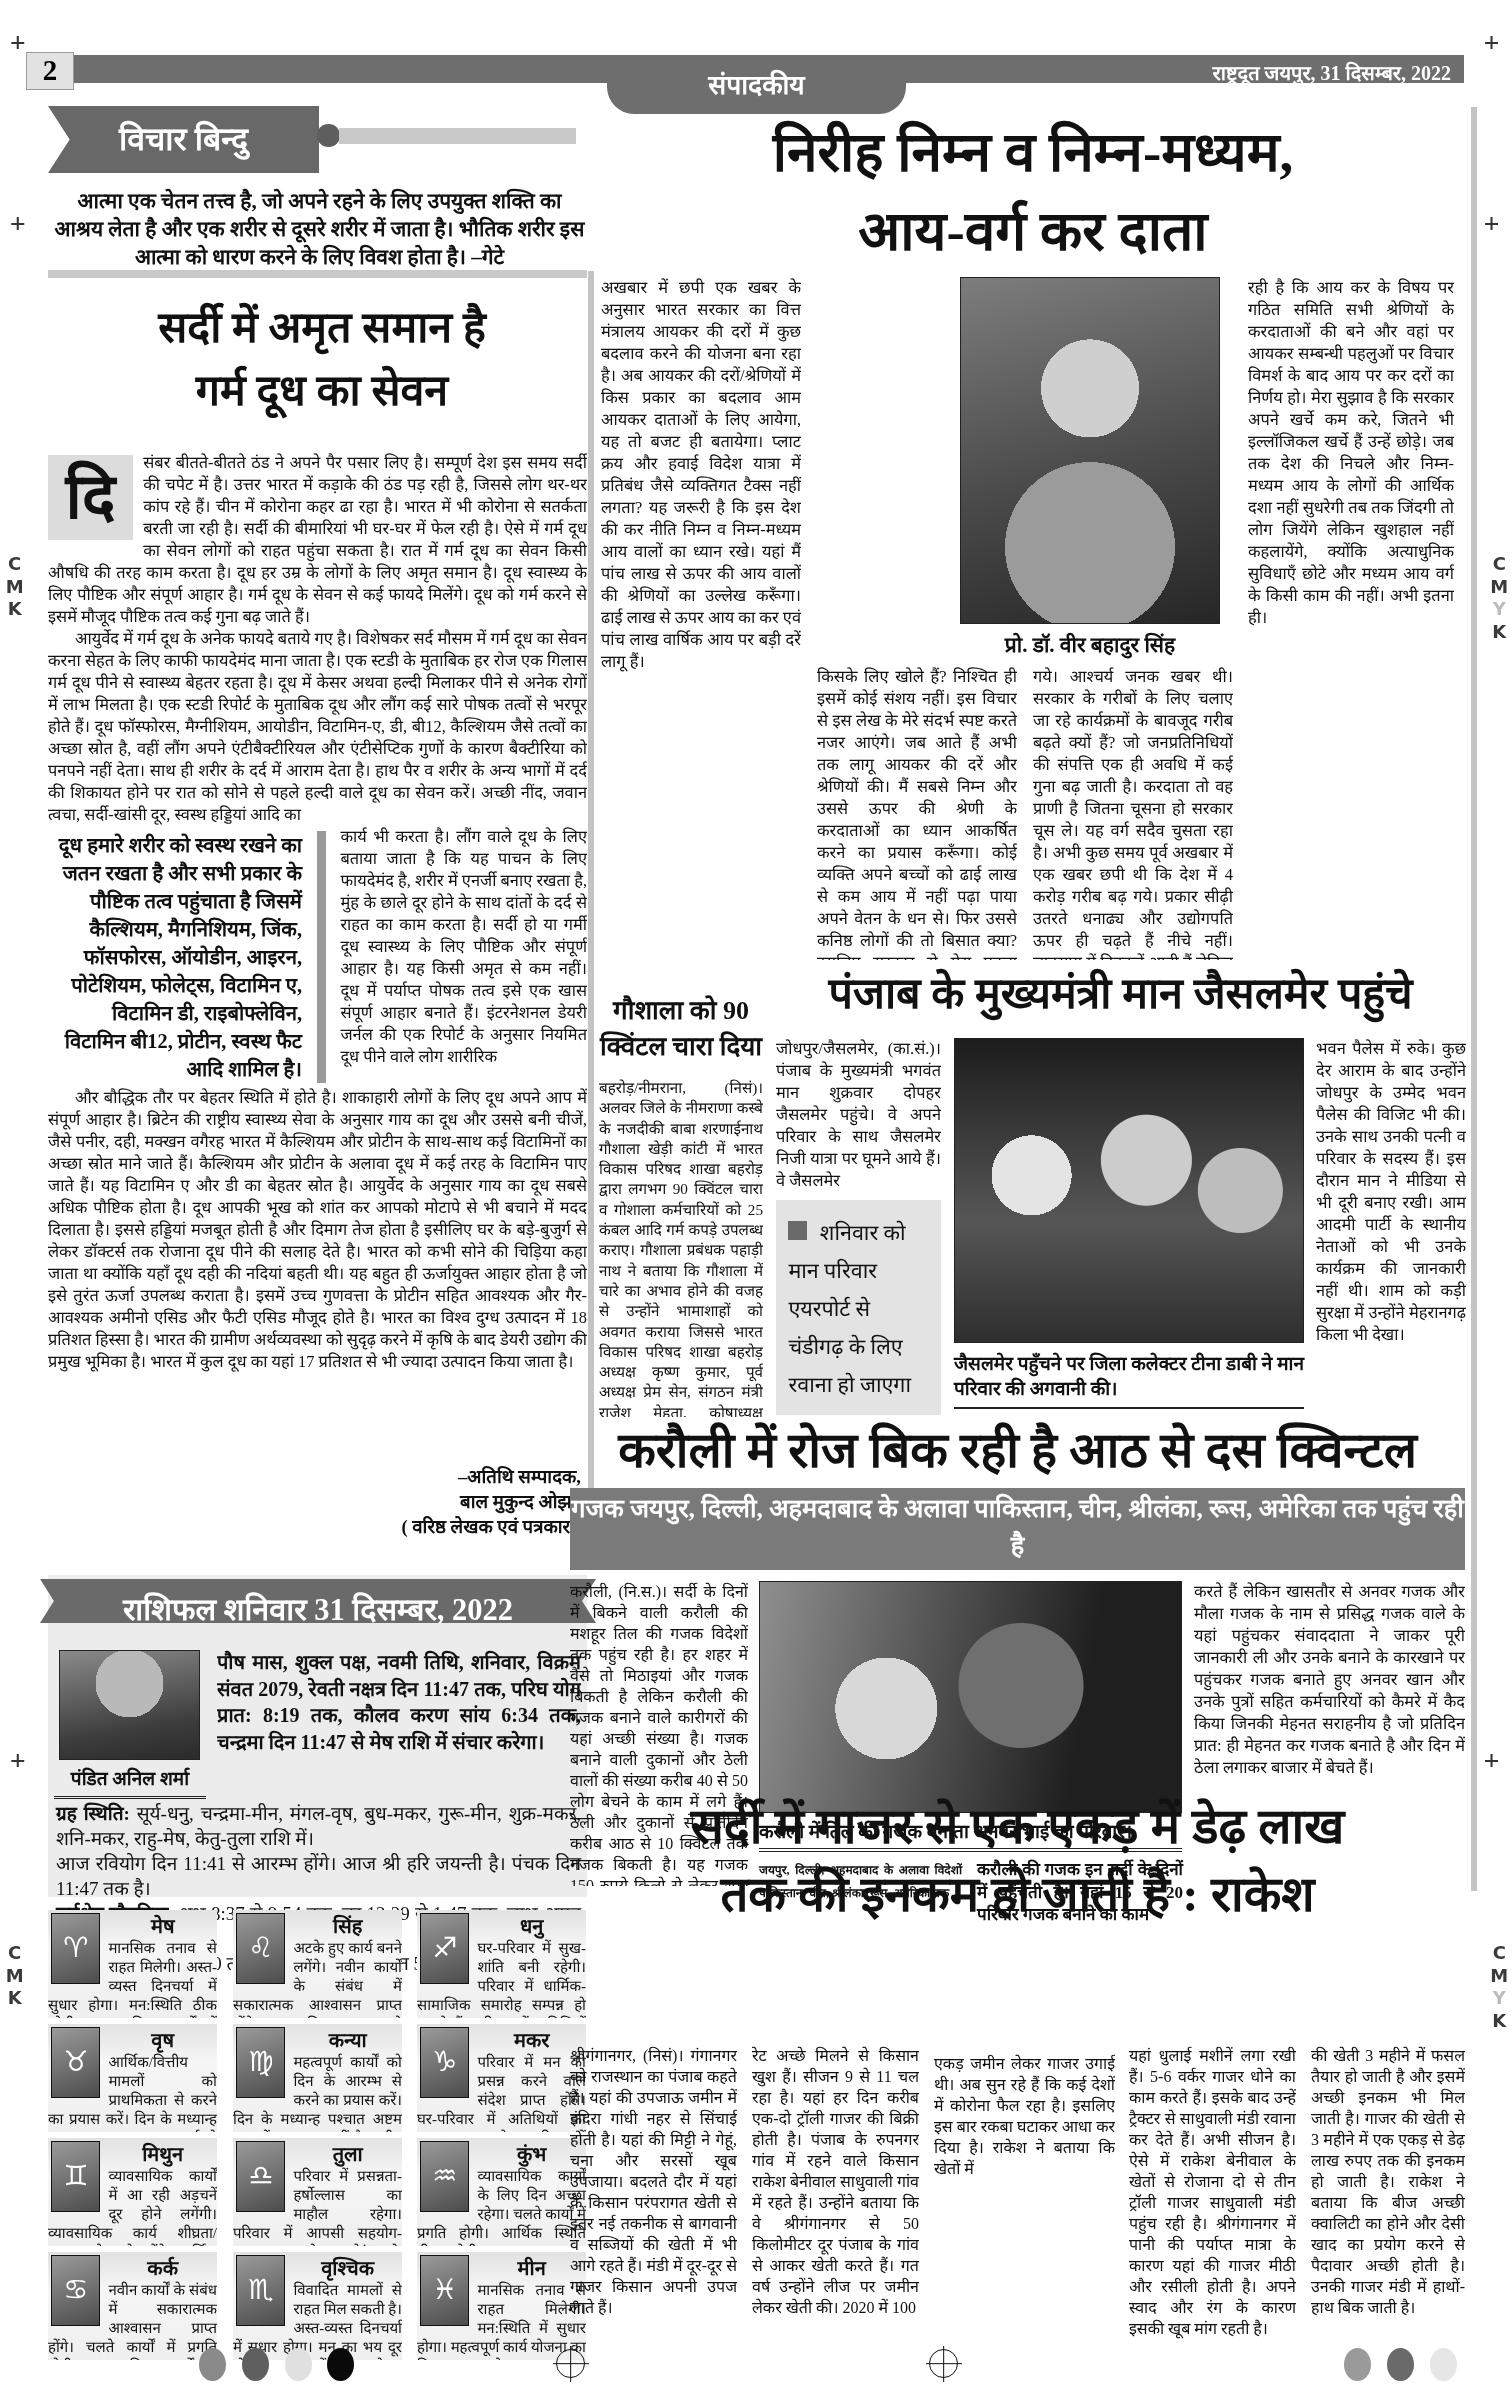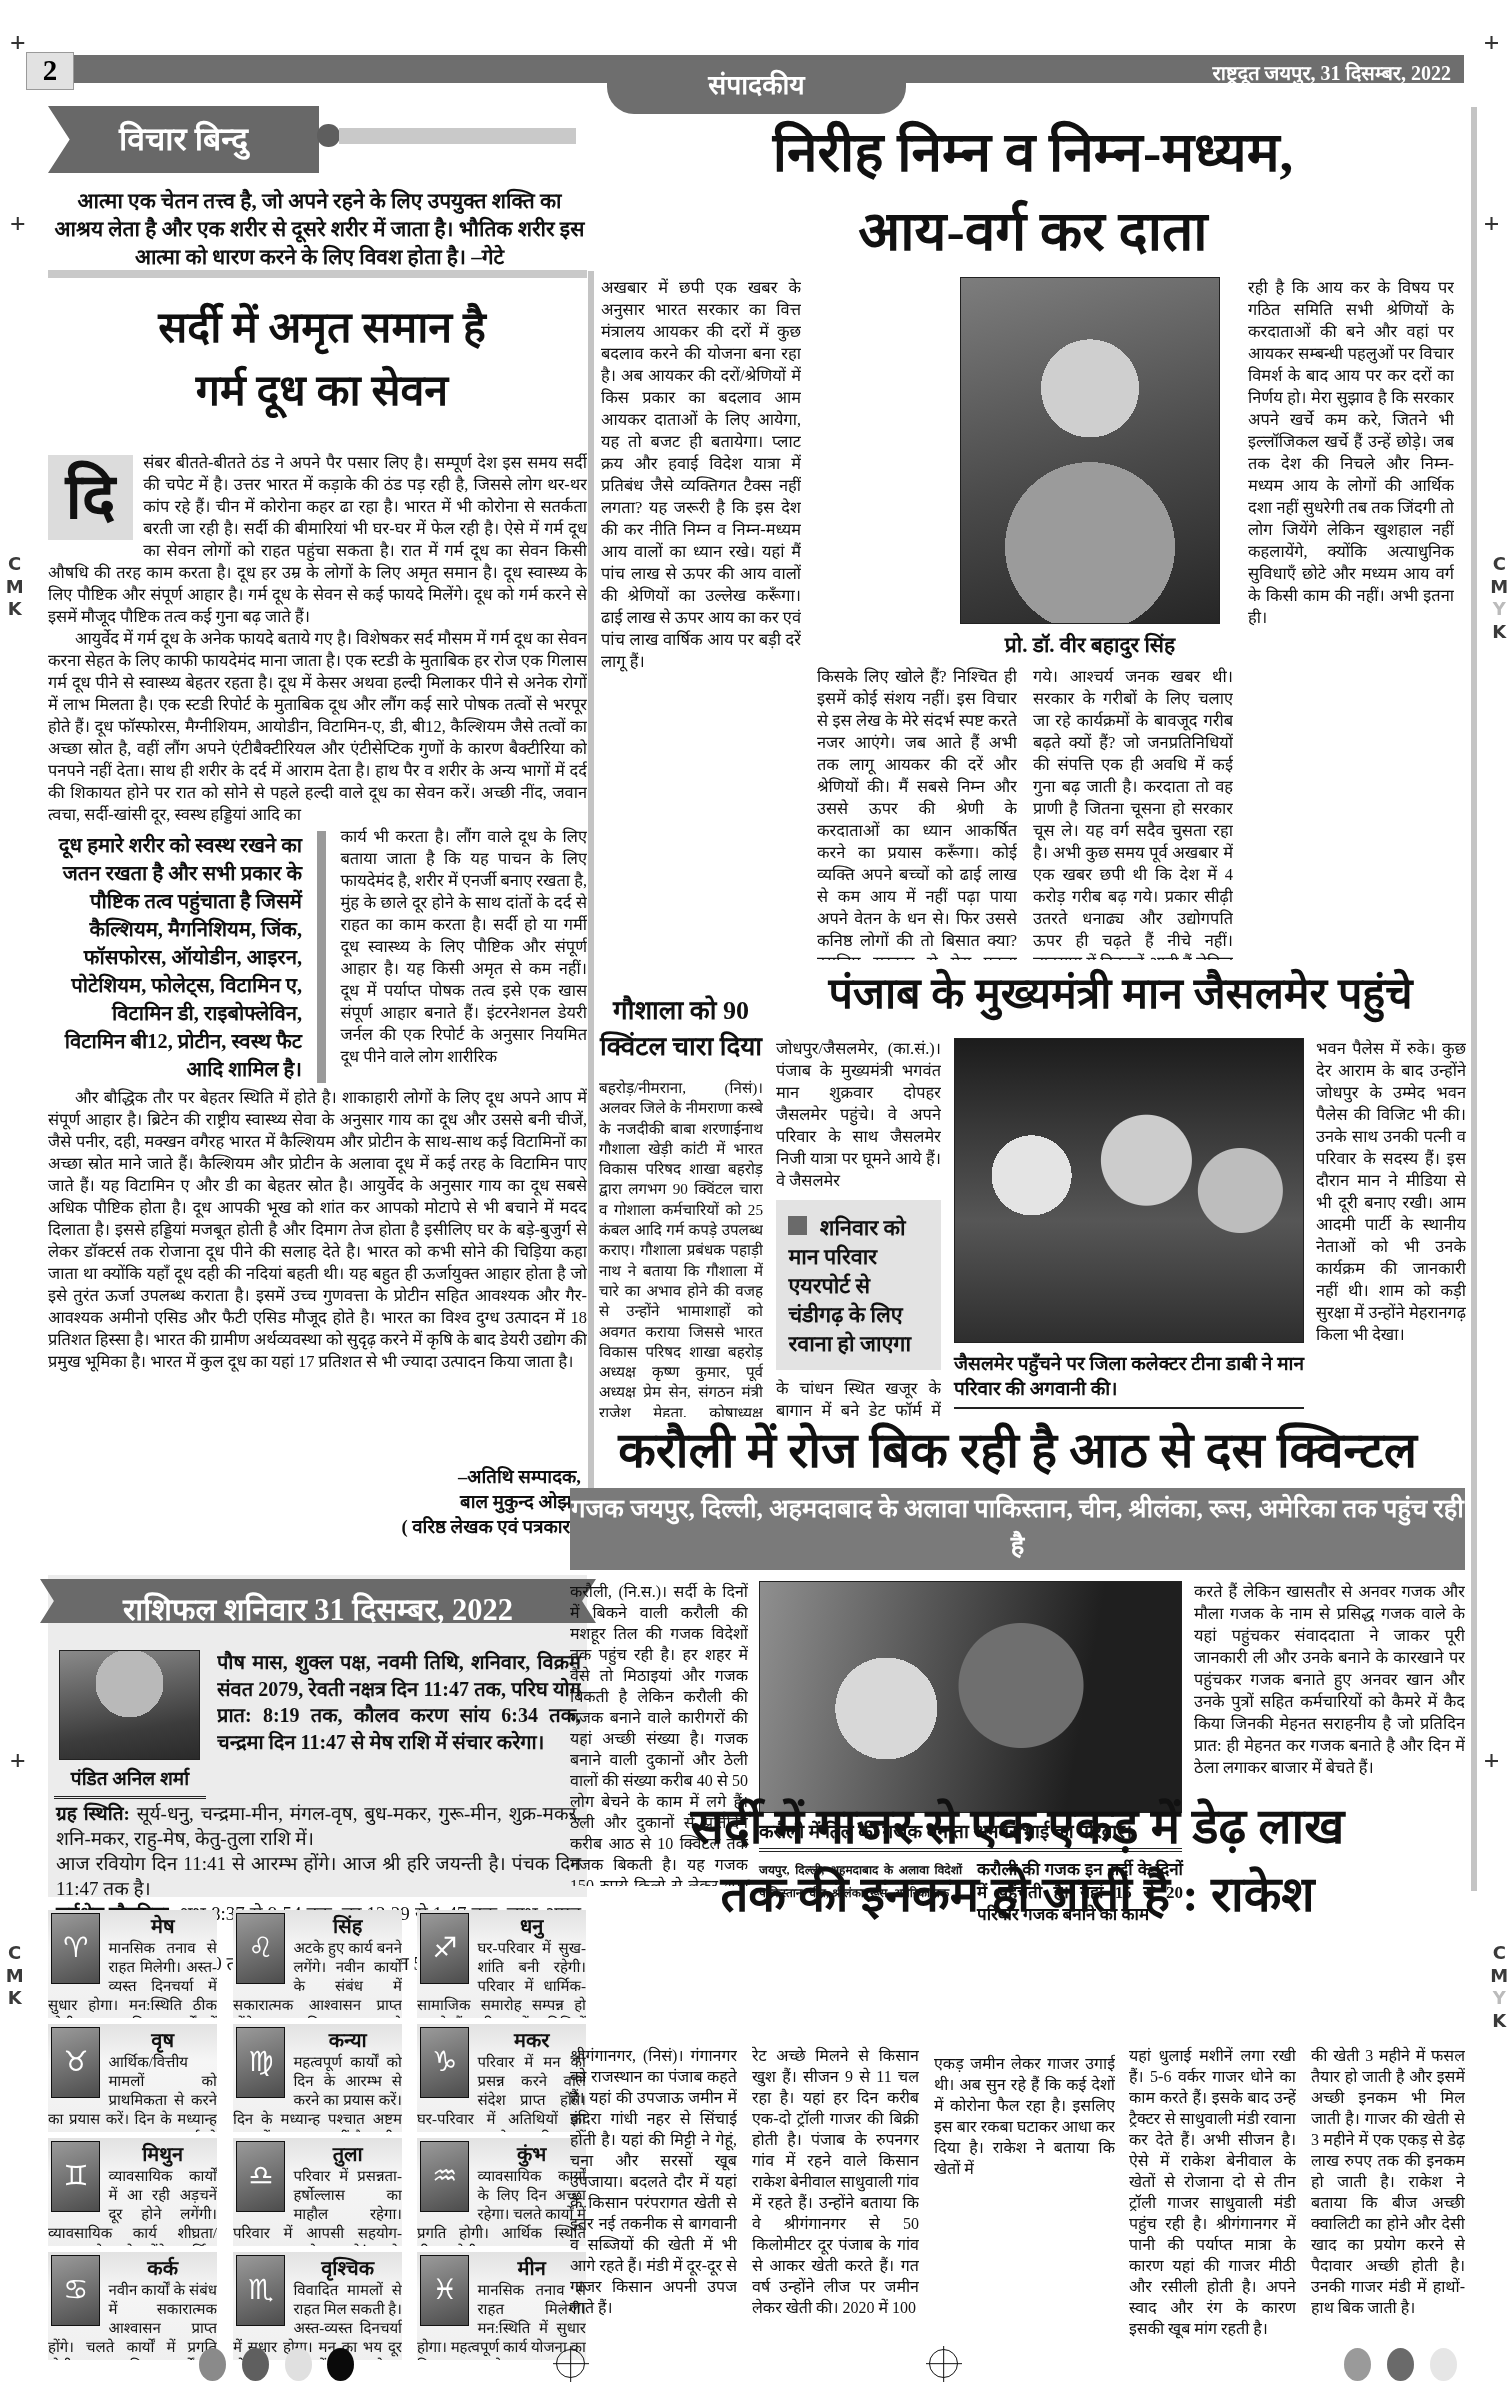--- a/index.html
+++ b/index.html
@@ -55,21 +55,21 @@
   .ed-h{font-size:55px;line-height:79px;}
   .ed-photo{background:
      radial-gradient(circle at 50% 32%, #cfcfcf 0 49px, transparent 49px),
      radial-gradient(circle at 50% 78%, #9b9b9b 0 85px, transparent 85px),
      linear-gradient(165deg,#7d7d7d,#4a4a4a 55%,#262626);}
   .ed-cap{font-weight:bold;font-size:21px;text-align:center;}
   
   .gau-h{font-size:26px;line-height:36px;}
   .pb-h{font-size:43px;line-height:52px;}
   .box{background:#e3e3e3;box-sizing:border-box;padding:13.6px 12.4px 11.3px 12.4px;}
-  .box-t{font-weight:bold;font-size:21.5px;line-height:29px;margin-top:16px;}
+  .box-t{font-weight:normal;font-size:21.5px;line-height:38px;margin-top:16px;}
   .bullet{display:inline-block;width:19px;height:19px;background:#6a6a6a;margin-right:12.4px;}
   .mann{background:
      radial-gradient(circle at 22% 45%, #e4e4e4 0 40px, transparent 40px),
      radial-gradient(circle at 55% 40%, #cccccc 0 45px, transparent 46px),
      radial-gradient(circle at 82% 50%, #bdbdbd 0 42px, transparent 43px),
      linear-gradient(180deg,#1c1c1c,#565656 60%,#2e2e2e);}
   .cap{font-weight:bold;font-size:19px;line-height:25px;}
   .rule{background:#222;}
   .ka-h{font-size:49px;line-height:56px;}
   .ka-sub{background:#7a7a7a;color:#fff;font-weight:bold;font-size:25.4px;line-height:37px;text-align:center;}

